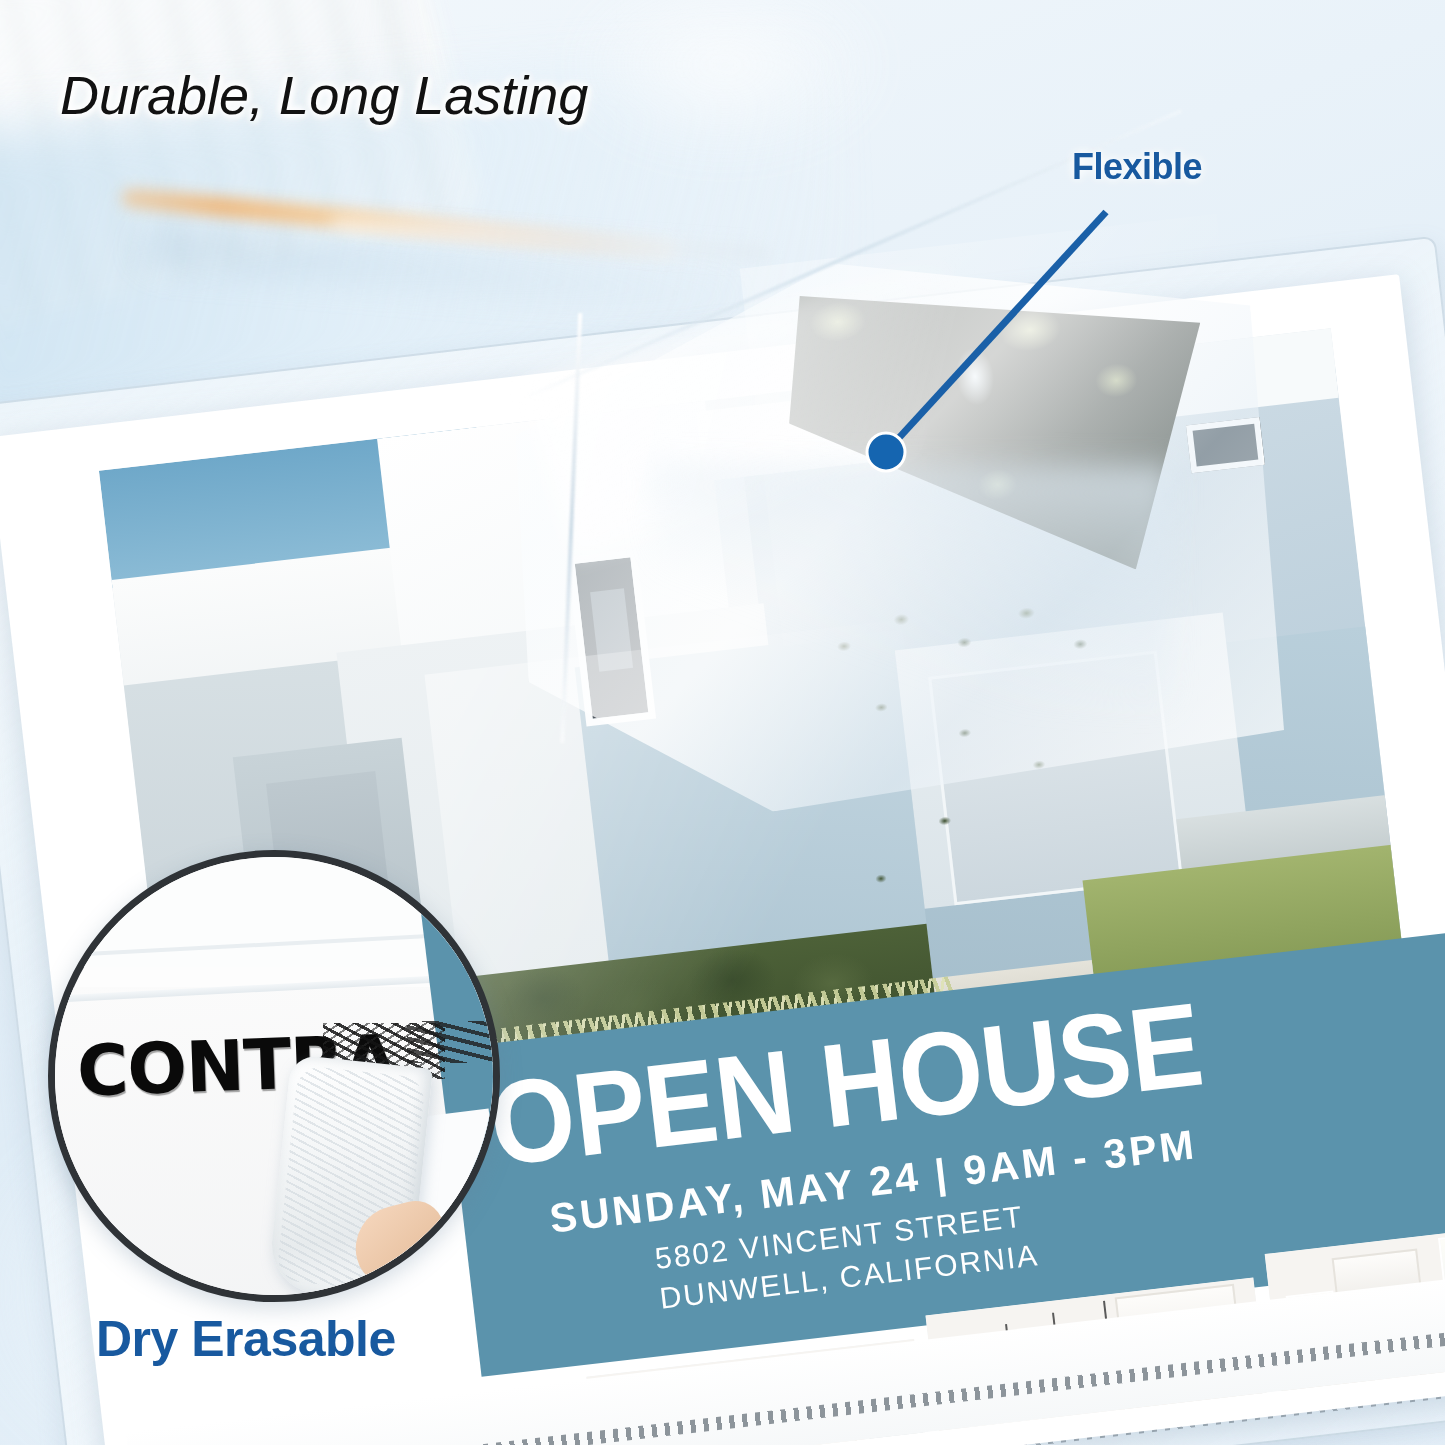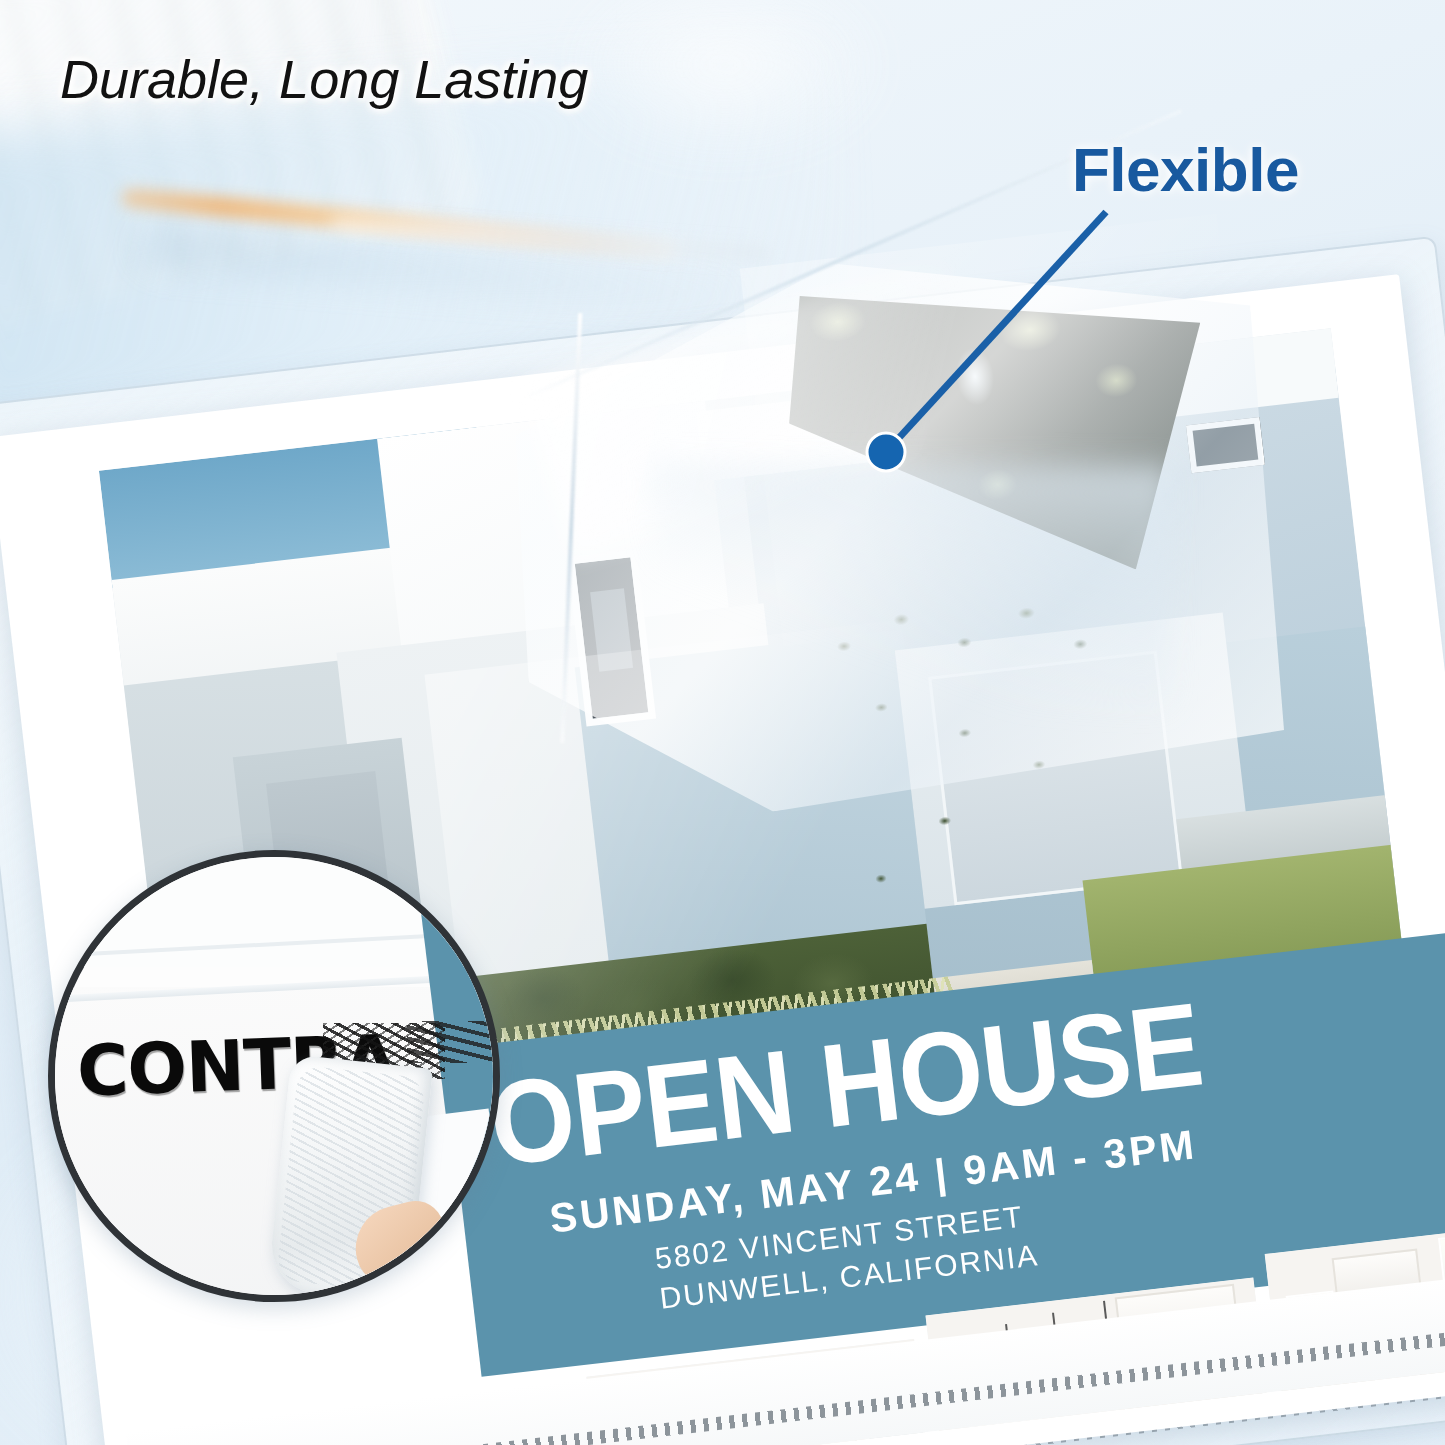--- a/index.html
+++ b/index.html
@@ -326,32 +326,32 @@
     position:absolute; left:60px; top:48px; z-index:40;
   }
   .h-main {
     font-size:70px; font-weight:bold; color:#111;
     letter-spacing:-1.5px; line-height:1.02;
     text-shadow:
       0 0 10px #fff, 0 0 10px #fff, 0 0 16px #fff,
       2px 2px 5px rgba(255,255,255,.95), -2px -2px 5px rgba(255,255,255,.95);
   }
   .h-sub {
-    margin-top:0;
+    margin-top:16px;
     font-size:54px; font-style:italic; font-weight:normal; color:#121212;
     letter-spacing:0px;
     text-shadow:
       0 0 10px #fff, 0 0 10px #fff, 0 0 16px #fff,
       2px 2px 5px rgba(255,255,255,.95), -2px -2px 5px rgba(255,255,255,.95);
   }
 
   
   .flexible-label {
-    position:absolute; left:1072px; top:134px; z-index:45;
-    font-size:62px; font-weight:bold; color:#18599f;
+    position:absolute; left:1072px; top:146px; z-index:45;
+    font-size:36px; font-weight:bold; color:#18599f;
     letter-spacing:-.5px;
     text-shadow:0 0 9px rgba(255,255,255,.95), 0 0 14px rgba(255,255,255,.8);
   }
   .leader { position:absolute; inset:0; z-index:44; pointer-events:none; }
 
   
   .inset-circle {
     position:absolute; left:48px; top:850px;
     width:452px; height:452px; border-radius:50%;
     border:7px solid #2f3337;
@@ -570,14 +570,15 @@
     <div class="ins ins-whiteedge"></div>
     <div class="ins ins-word">CONTRA</div>
     <div class="ins ins-smudge"></div>
     <div class="ins ins-smear"></div>
     <div class="ins ins-cloth"></div>
     <div class="ins ins-cloth-tex"></div>
     <div class="ins ins-finger1"></div>
     <div class="ins ins-finger2"></div>
   </div>
 
+  <div class="dry-label">Dry Erasable</div>
 
 </div>
 
 </body></html>

